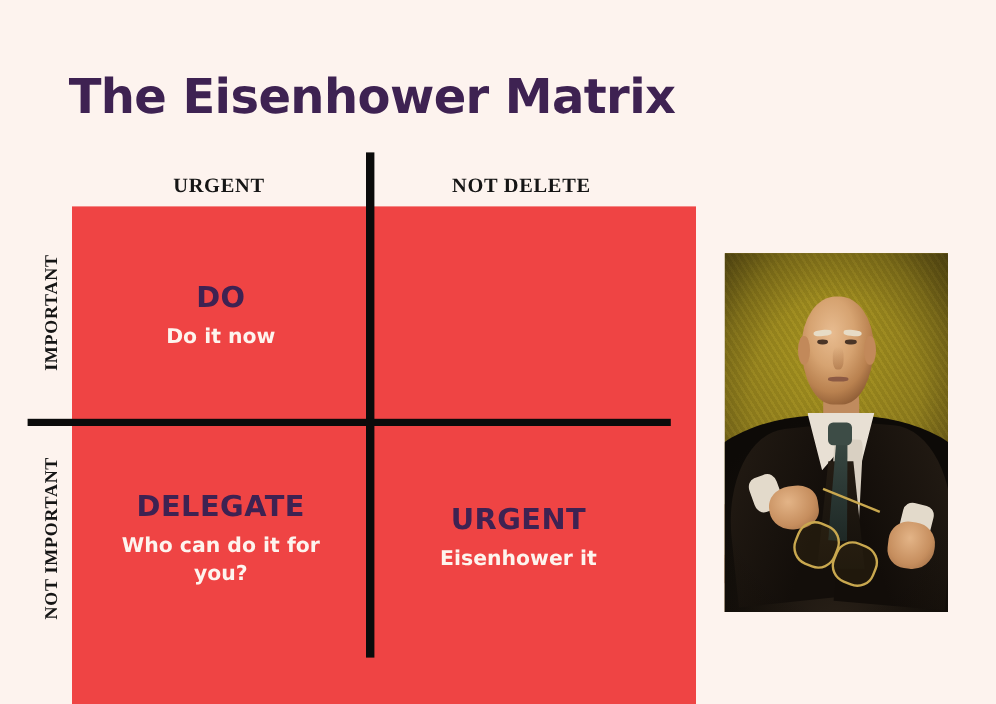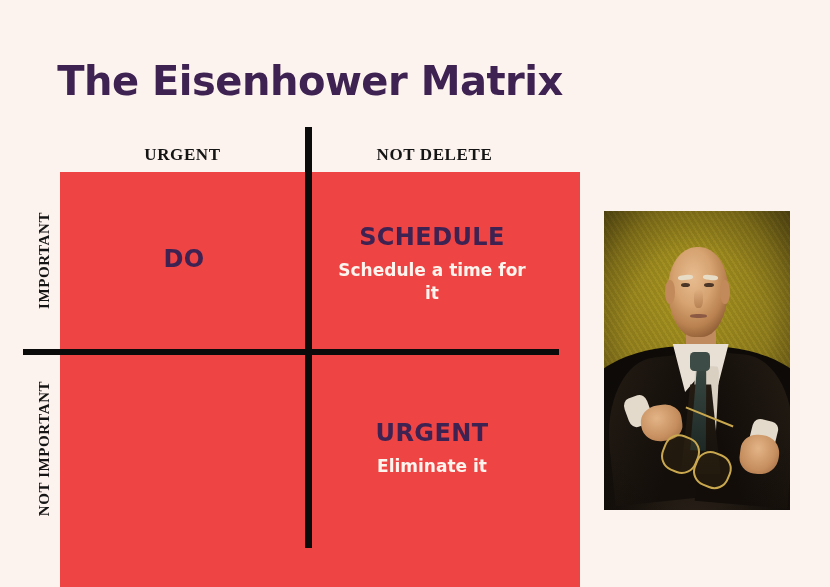--- a/index.html
+++ b/index.html
@@ -458,31 +458,32 @@
   <div class="col-header not-urgent">NOT DELETE</div>
 
   <div class="row-label important">IMPORTANT</div>
 
   <div class="row-label not-important">NOT IMPORTANT</div>
 
   <div class="matrix">
 
     <div class="quadrant q-do">
       <div class="q-title">DO</div>
+      <div class="q-desc">Do it now</div>
     </div>
 
-    <div class="quadrant q-schedule">
-      <div class="q-title">SCHEDULE</div>
-      <div class="q-desc">Schedule a time for it</div>
+
+    <div class="quadrant q-delegate">
+      <div class="q-title">DELEGATE</div>
+      <div class="q-desc">Who can do it for you?</div>
     </div>
-
 
     <div class="quadrant q-delete">
       <div class="q-title">URGENT</div>
-      <div class="q-desc">Eliminate it</div>
+      <div class="q-desc">Eisenhower it</div>
     </div>
 
   </div>
 
   <div class="v-divider"></div>
   <div class="h-divider"></div>
 
   <div class="portrait">
     <div class="p-bg"></div>
     <div class="p-bg2"></div>

